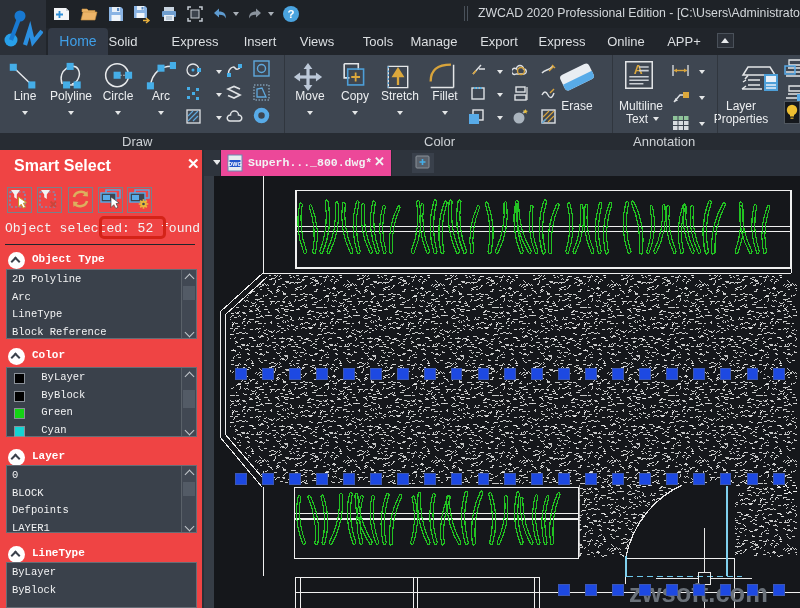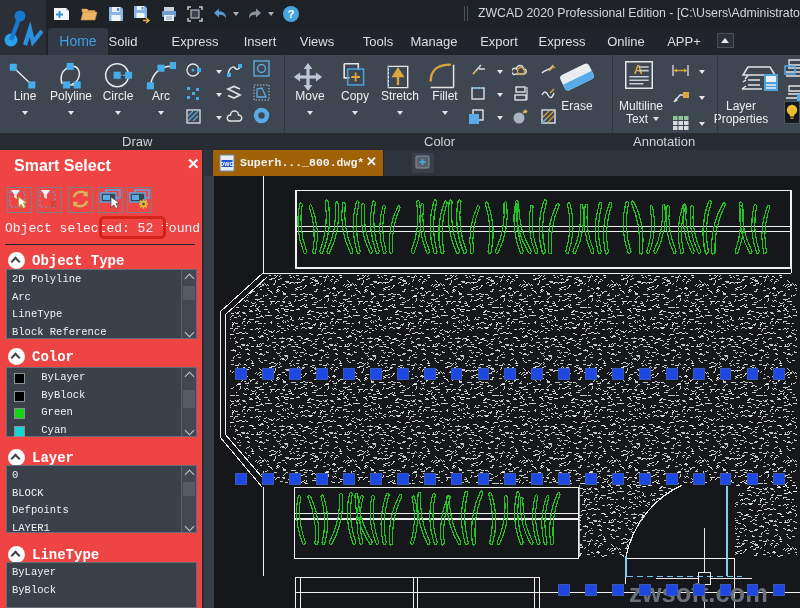--- a/index.html
+++ b/index.html
@@ -11,21 +11,21 @@
 #panelstrip div{position:absolute;top:1px}
 .tab{position:absolute;top:0;height:27px;line-height:27px;color:#dcdfe2;font-size:13px;text-align:center}
 .tab.active{background:#333a46;color:#3f9fe8;border-radius:4px 4px 0 0;font-size:14px}
 .rlabel{position:absolute;color:#eceef0;font-size:12px;text-align:center;line-height:13px}
 .darr{position:absolute;width:0;height:0;border-left:3.5px solid transparent;border-right:3.5px solid transparent;border-top:4px solid #e4e6e8}
 .vsep{position:absolute;top:55px;width:1px;height:95px;background:#30363e}
 #panel{position:absolute;left:0;top:150px;width:204px;height:458px;background:#ef4444;border-right:2px solid #2a2f36;font-family:"Liberation Mono",monospace}
 .ibtn{position:absolute;width:25px;height:26px;border:1px solid #79808a;top:37px}
 .seccirc{position:absolute;width:17px;height:17px;border-radius:50%;background:#fff}
 .seccirc:after{content:"";position:absolute;left:4.2px;top:6px;width:5px;height:5px;border-left:2.2px solid #3a414b;border-top:2.2px solid #3a414b;transform:rotate(45deg)}
-.sechd{position:absolute;color:#fff;font-size:14px;font-weight:bold;font-family:"Liberation Mono",monospace}
+.sechd{position:absolute;color:#fff;font-size:11px;font-weight:bold;font-family:"Liberation Mono",monospace}
 .lbox{position:absolute;left:6px;width:191px;background:#3a414b;border:1px solid #666d76}
 .litem{position:absolute;left:8px;color:#f2f3f4;font-size:10.5px;font-family:"Liberation Mono",monospace;white-space:pre}
 .sbar{position:absolute;right:0;top:0;width:15px;height:100%;background:#414853;border-left:1px solid #5a6169}
 .sarr{position:absolute;left:3.5px;width:7px;height:7px;border-left:1.8px solid #c3c7cc;border-top:1.8px solid #c3c7cc}
 .sthumb{position:absolute;left:1px;width:12px;background:#535b66}
 .sw{position:absolute;left:7px;width:11px;height:11px;border:1px solid #8a9098}
 #doctabs{position:absolute;left:204px;top:150px;width:596px;height:26px;background:#2e343d}
 </style></head>
 <body>
 <svg width="596" height="458" viewBox="204 150 596 458" style="position:absolute;left:204px;top:150px">
@@ -1003,21 +1003,21 @@
     </div>
     <div class="seccirc" style="left:8px;top:396px"></div>
     <div class="sechd" style="left:32px;top:397px">LineType</div>
     <div class="lbox" style="top:412px;height:46px">
       <div class="litem" style="left:5px;top:3px">ByLayer</div>
       <div class="litem" style="left:5px;top:20.5px">ByBlock</div>
     </div>
   </div>
 <div id="doctabs">
     <div style="position:absolute;left:9px;top:10px;width:0;height:0;border-left:4.5px solid transparent;border-right:4.5px solid transparent;border-top:5.5px solid #e8eaec"></div>
-    <div style="position:absolute;left:8px;top:0;width:172px;height:26px;background:#a16207;border-left:1px solid #252a31;border-right:1px solid #252a31">
+    <div style="position:absolute;left:16px;top:0;width:172px;height:26px;background:#ec4899;border-left:1px solid #252a31;border-right:1px solid #252a31">
       <svg style="position:absolute;left:6px;top:4px" width="17" height="18" viewBox="0 0 17 18">
         <rect x="1" y="1" width="14" height="16" fill="#e8ecf0" stroke="#6a87b0"></rect>
         <rect x="2.5" y="6" width="11" height="7" fill="#2255cc"></rect>
         <text x="8" y="11.6" font-size="5.5" font-weight="bold" fill="#fff" text-anchor="middle" font-family="Liberation Sans">DWG</text>
       </svg>
       <div style="position:absolute;left:27px;top:6px;color:#f2f3f4;font-size:11.5px;font-weight:bold;font-family:'Liberation Mono',monospace;white-space:pre">Superh..._800.dwg*</div>
       <div style="position:absolute;right:6px;top:4px;color:#f2f3f4;font-size:13px;font-weight:bold">✕</div>
     </div>
     <div style="position:absolute;left:208px;top:3px;width:22px;height:20px;background:#39404b"><svg width="22" height="20" viewBox="0 0 22 20">
         <rect x="4" y="3" width="13" height="12" rx="1" fill="#59606a" stroke="#8a9098"></rect>

